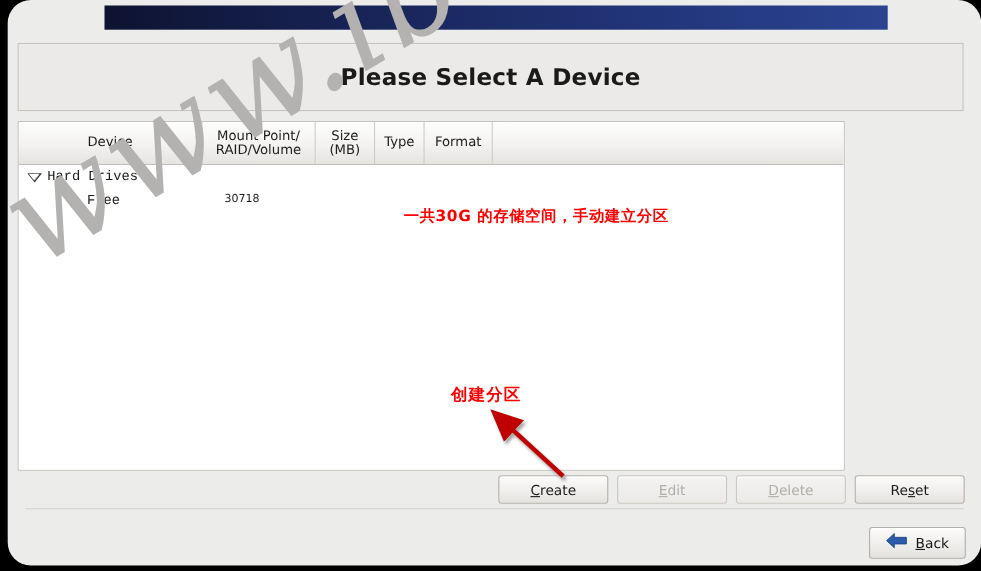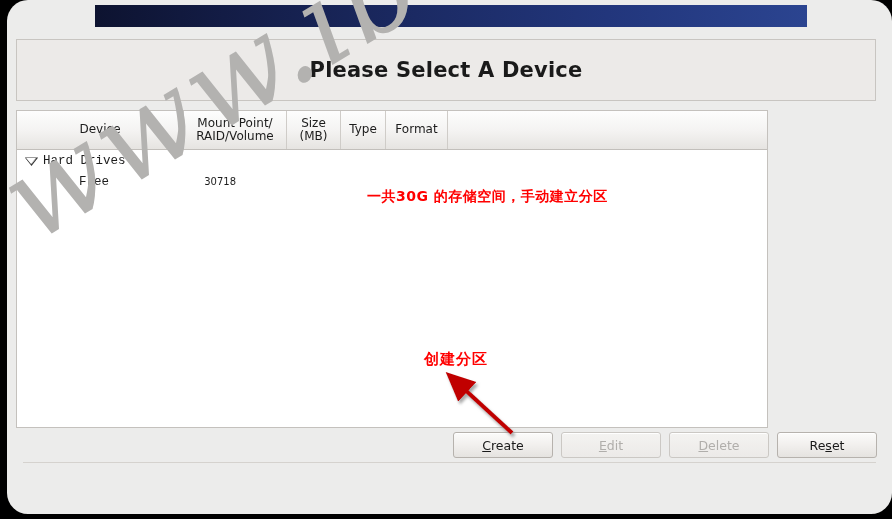--- a/index.html
+++ b/index.html
@@ -232,21 +232,21 @@
     font-family: "DejaVu Sans", "Liberation Sans", sans-serif;
     white-space: nowrap;
   }
   #annot-free {
     left: 360px;
     top: 188px;
     font-size: 14px;
     letter-spacing: 0.5px;
   }
   #annot-create {
-    left: 417px;
+    left: 403px;
     top: 350px;
     font-size: 15px;
     letter-spacing: 1px;
   }
   .annot-svg { position: absolute; left: 0; top: 0; pointer-events: none; }
 
   
   #watermark {
     position: absolute;
     left: -30px;
@@ -333,20 +333,28 @@
           <span><u>D</u>elete</span>
         </div>
       <div class="btn">
           <span>Re<u>s</u>et</span>
         </div>
     </div>
 
     <div id="separator"></div>
 
     <div id="nav-row">
+      <div class="navbtn">
+        <span class="arrow-ico">
+          <svg width="20" height="15" viewBox="0 0 20 15" xmlns="http://www.w3.org/2000/svg">
+            <polygon points="1,7.5 8,1 8,4.5 19,4.5 19,10.5 8,10.5 8,14" fill="#2a5caa" stroke="#1d4480" stroke-width="0.8"></polygon>
+          </svg>
+        </span>
+        <span><u>B</u>ack</span>
+      </div>
     </div>
 
     <div id="watermark">www.ibeifeng.com</div>
 
     <svg class="annot-svg" width="885" height="514" xmlns="http://www.w3.org/2000/svg">
       <defs>
         <marker id="redhead" markerWidth="7" markerHeight="7" refX="5.6" refY="3.2" orient="auto">
           <polygon points="0,0 7,3.2 0,6.4" fill="#c00000"></polygon>
         </marker>
         <filter id="shd" x="-30%" y="-30%" width="180%" height="180%">

